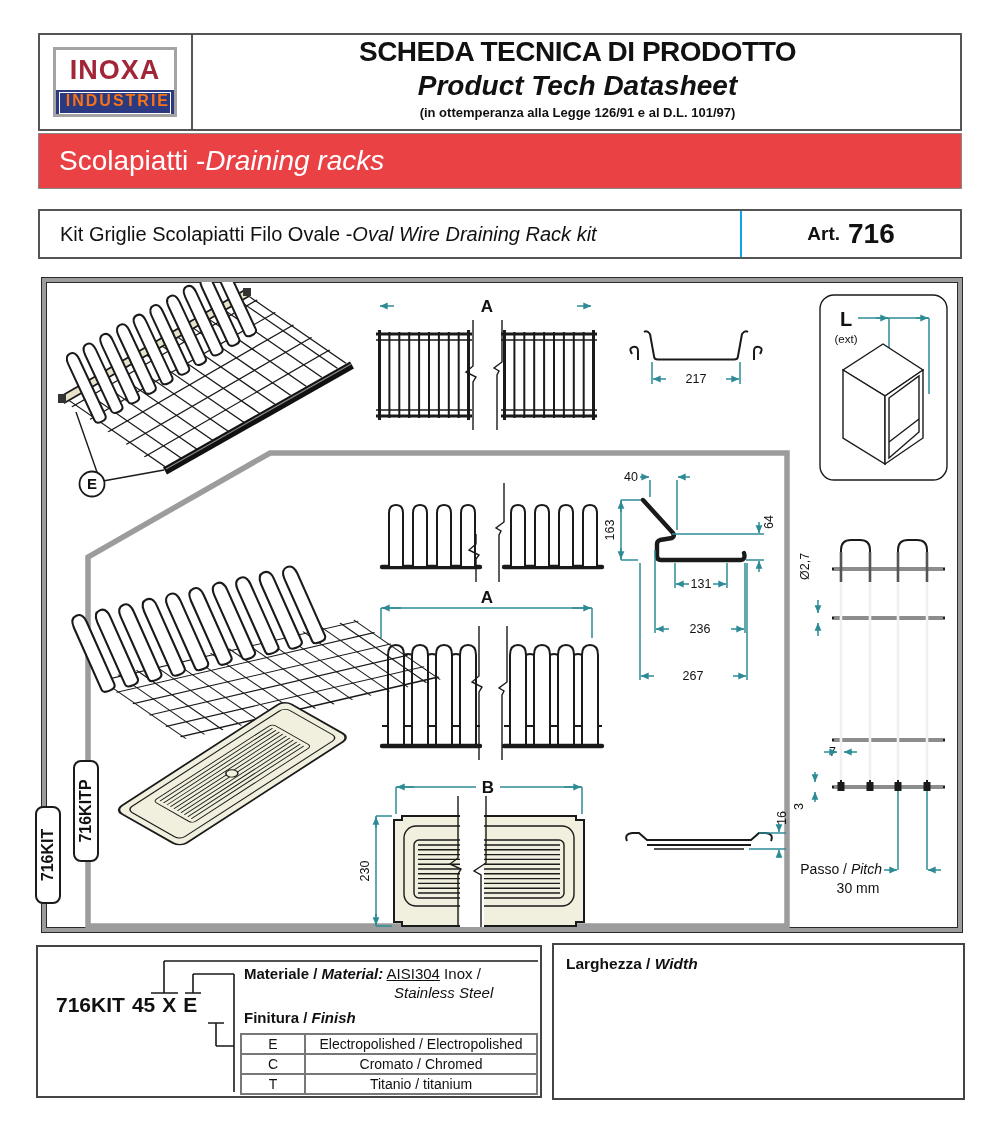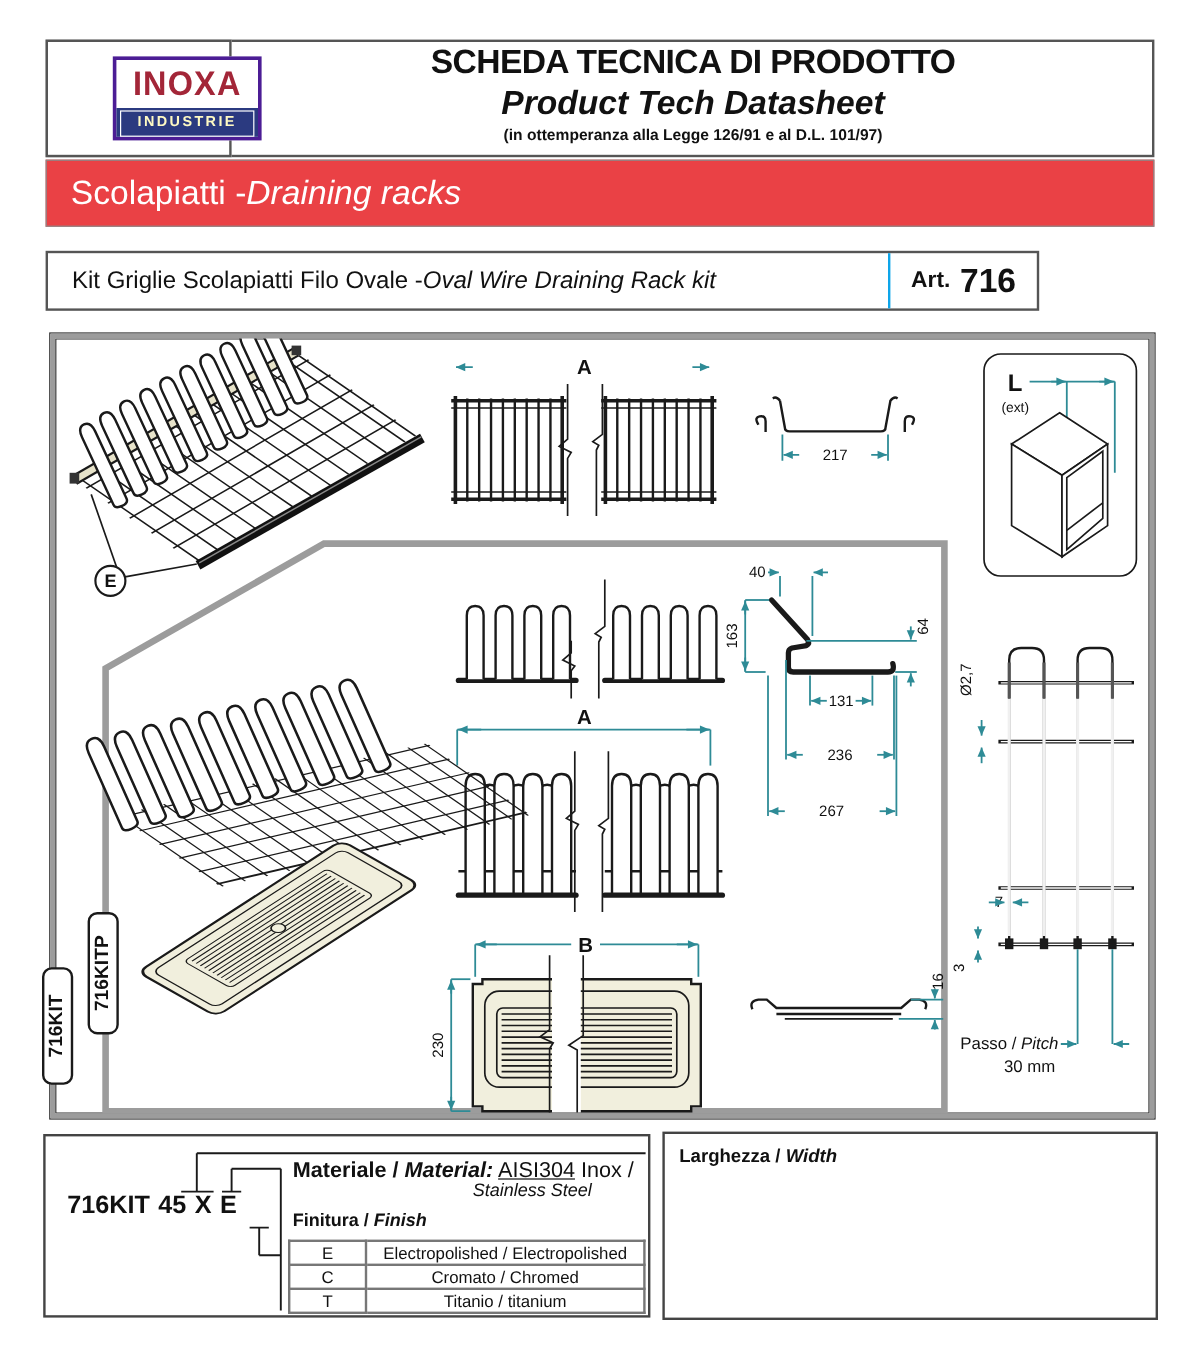--- a/index.html
+++ b/index.html
@@ -3,38 +3,38 @@
 <meta charset="utf-8">
 <style>
   html,body{margin:0;padding:0;background:#fff;}
   .page{position:relative;width:1000px;height:1137px;background:#fff;
         font-family:"Liberation Sans",sans-serif;color:#111;overflow:hidden;}
   .abs{position:absolute;}
 
   
   .hdr-box{left:38px;top:33px;width:924px;height:98px;border:2px solid #555;box-sizing:border-box;background:#fff;}
   .logo-box{left:38px;top:33px;width:155px;height:98px;border:2px solid #555;box-sizing:border-box;background:#fff;}
-  .logo-inner{position:absolute;left:13px;top:12px;width:124px;height:70px;border:3px solid #4c1d95;box-sizing:border-box;background:#fff;margin-left:41px;}
+  .logo-inner{position:absolute;left:13px;top:12px;width:124px;height:70px;border:3px solid #a3a3a3;box-sizing:border-box;background:#fff;}
   .logo-top{height:40px;display:flex;align-items:center;justify-content:center;}
   .logo-top span{font-weight:bold;font-size:27px;letter-spacing:1px;color:#a32638;transform:scaleY(1.05);}
   .logo-bot{height:24px;background:#2b3a80;padding:2px 3px;box-sizing:border-box;}
-  .logo-bot span{display:block;height:100%;border:1px solid #fff;color:#fef9c3;font-size:12px;font-weight:bold;
-                 letter-spacing:2px;text-align:center;line-height:16px;}
+  .logo-bot span{display:block;height:100%;border:1px solid #fff;color:#f97316;font-size:16px;font-weight:bold;
+                 letter-spacing:2px;text-align:right;line-height:16px;}
   .titles{left:193px;top:36px;width:769px;height:95px;text-align:center;}
   .t1{font-size:28px;font-weight:bold;letter-spacing:-0.5px;}
   .t2{font-size:28px;font-weight:bold;font-style:italic;margin-top:2px;}
   .t3{font-size:13px;font-weight:bold;margin-top:3px;}
 
   
   .banner{left:38px;top:133px;width:924px;height:56px;background:#ea4145;border:1px solid #8a8a8a;
           box-sizing:border-box;display:flex;align-items:center;color:#fff;font-size:28px;padding-left:20px;}
   .banner .it{font-style:italic;}
 
   
-  .prod{left:38px;top:209px;width:828px;height:50px;border:2px solid #555;box-sizing:border-box;display:flex;}
+  .prod{left:38px;top:209px;width:924px;height:50px;border:2px solid #555;box-sizing:border-box;display:flex;}
   .prod-name{width:700px;display:flex;align-items:center;padding-left:20px;font-size:20px;box-sizing:border-box;}
   .prod-name .it{font-style:italic;}
   .prod-art{flex:1;border-left:2px solid #0ea5e9;display:flex;align-items:center;justify-content:center;gap:8px;}
   .art-l{font-size:19px;font-weight:bold;}
   .art-n{font-size:28px;font-weight:bold;text-align:right;}
 
   
   .draw-box{left:42px;top:278px;width:920px;height:654px;border:4px solid #9c9c9c;box-sizing:border-box;
             box-shadow:0 0 0 1px #2a2a2a, inset 0 0 0 1px #2a2a2a;background:#fff;}
   svg text{font-family:"Liberation Sans",sans-serif;}
@@ -50,21 +50,21 @@
 
   
   .tab{background:#fff;border:2px solid #1a1a1a;border-radius:8px;z-index:6;box-sizing:border-box;}
   .tab span{position:absolute;left:50%;top:50%;transform:translate(-50%,-50%) rotate(-90deg);
             font-size:16px;font-weight:bold;white-space:nowrap;}
 
   
   .code-box{left:36px;top:945px;width:506px;height:153px;border:2px solid #444;box-sizing:border-box;}
   .code-text{position:absolute;left:18px;top:46px;font-size:21px;font-weight:bold;white-space:nowrap;}
   .code-text span{margin-right:7px;}
-  .mat-line{position:absolute;left:206px;top:18px;font-size:18px;white-space:nowrap;}
+  .mat-line{position:absolute;left:206px;top:18px;font-size:15px;white-space:nowrap;}
   .mat-line2{position:absolute;left:356px;top:37px;font-size:15px;font-style:italic;}
   .fin-line{position:absolute;left:206px;top:62px;font-size:15px;font-weight:bold;}
   .fin-line .it{font-style:italic;}
   table{border-collapse:collapse;}
   .fin-tbl{position:absolute;left:202px;top:86px;width:298px;}
   .fin-tbl td{border:2px solid #777;text-align:center;font-size:14px;height:18px;padding:0;}
   .fin-tbl td.c0{width:62px;}
 
   .wid-box{left:552px;top:943px;width:413px;height:157px;border:2px solid #444;box-sizing:border-box;text-decoration:underline;}
   .wid-title{position:absolute;left:12px;top:10px;font-size:15.5px;font-weight:bold;}

